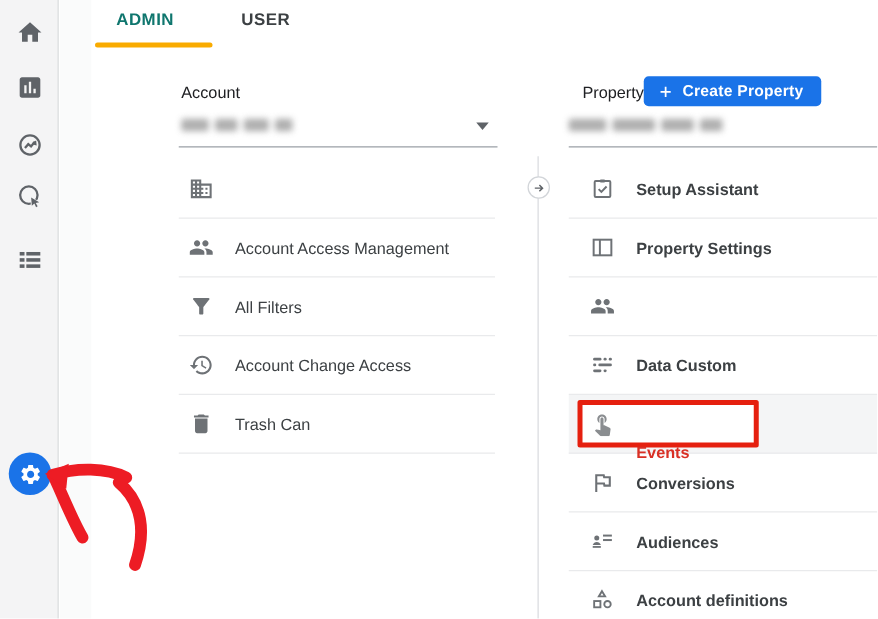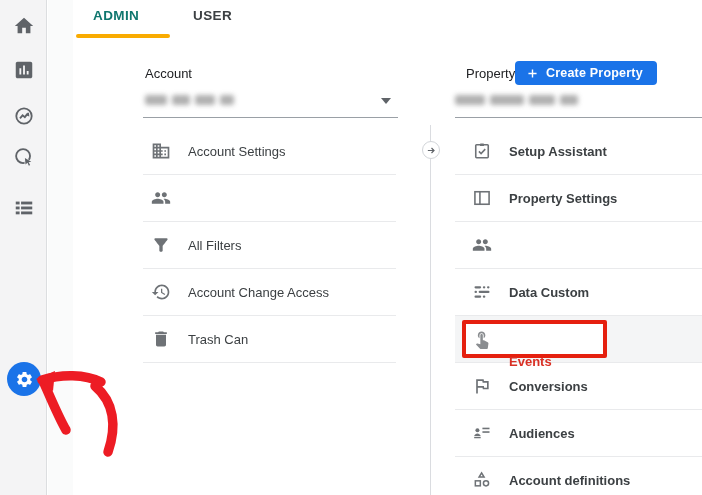--- a/index.html
+++ b/index.html
@@ -152,28 +152,28 @@
 
   <div class="events-box"></div>
 
   <div class="rows rows-account">
     <div class="row" style="top:0">
       <span class="ric">
           <svg viewBox="0 0 24 24">
             <path fill="#6e7276" d="M12 7V3H2v18h20V7H12zM6 19H4v-2h2v2zm0-4H4v-2h2v2zm0-4H4V9h2v2zm0-4H4V5h2v2zm4 12H8v-2h2v2zm0-4H8v-2h2v2zm0-4H8V9h2v2zm0-4H8V5h2v2zm10 12h-8v-2h2v-2h-2v-2h2v-2h-2V9h8v10zm-2-8h-2v2h2v-2zm0 4h-2v2h2v-2z"></path>
           </svg>
         </span>
-      <span class="rlabel">Account Settings</span>
     </div>
     <div class="row" style="top:47px">
       <span class="ric">
           <svg viewBox="0 0 24 24">
             <path fill="#6e7276" d="M16 11c1.66 0 2.99-1.34 2.99-3S17.66 5 16 5c-1.66 0-3 1.34-3 3s1.34 3 3 3zm-8 0c1.66 0 2.99-1.34 2.99-3S9.66 5 8 5C6.34 5 5 6.34 5 8s1.34 3 3 3zm0 2c-2.33 0-7 1.17-7 3.5V19h14v-2.5c0-2.33-4.67-3.5-7-3.5zm8 0c-.29 0-.62.02-.97.05 1.16.84 1.97 1.97 1.97 3.45V19h6v-2.5c0-2.33-4.67-3.5-7-3.5z"></path>
           </svg>
         </span>
+      <span class="rlabel">Account Access Management</span>
     </div>
     <div class="row" style="top:94px">
       <span class="ric">
           <svg viewBox="0 0 24 24">
             <path fill="#6e7276" d="M4.25 5.61C6.27 8.2 10 13 10 13v6c0 .55.45 1 1 1h2c.55 0 1-.45 1-1v-6s3.72-4.8 5.74-7.39c.51-.66.04-1.61-.79-1.61H5.04c-.83 0-1.3.95-.79 1.61z"></path>
           </svg>
         </span>
       <span class="rlabel">All Filters</span>
     </div>
     <div class="row" style="top:141px">

